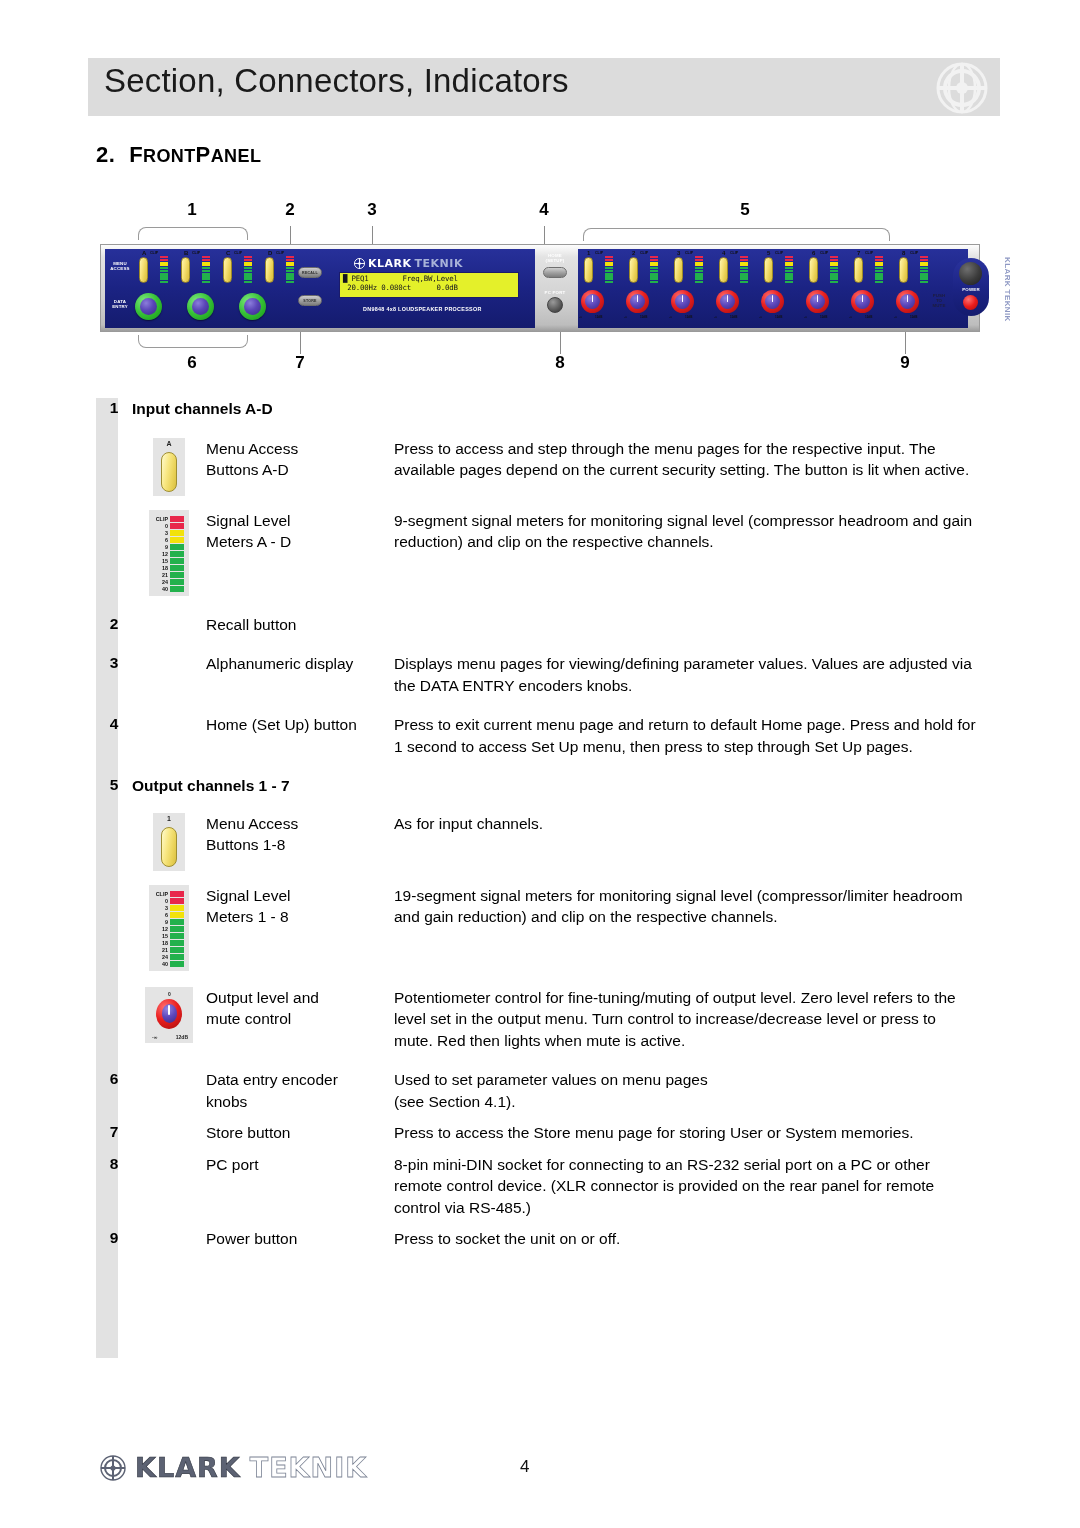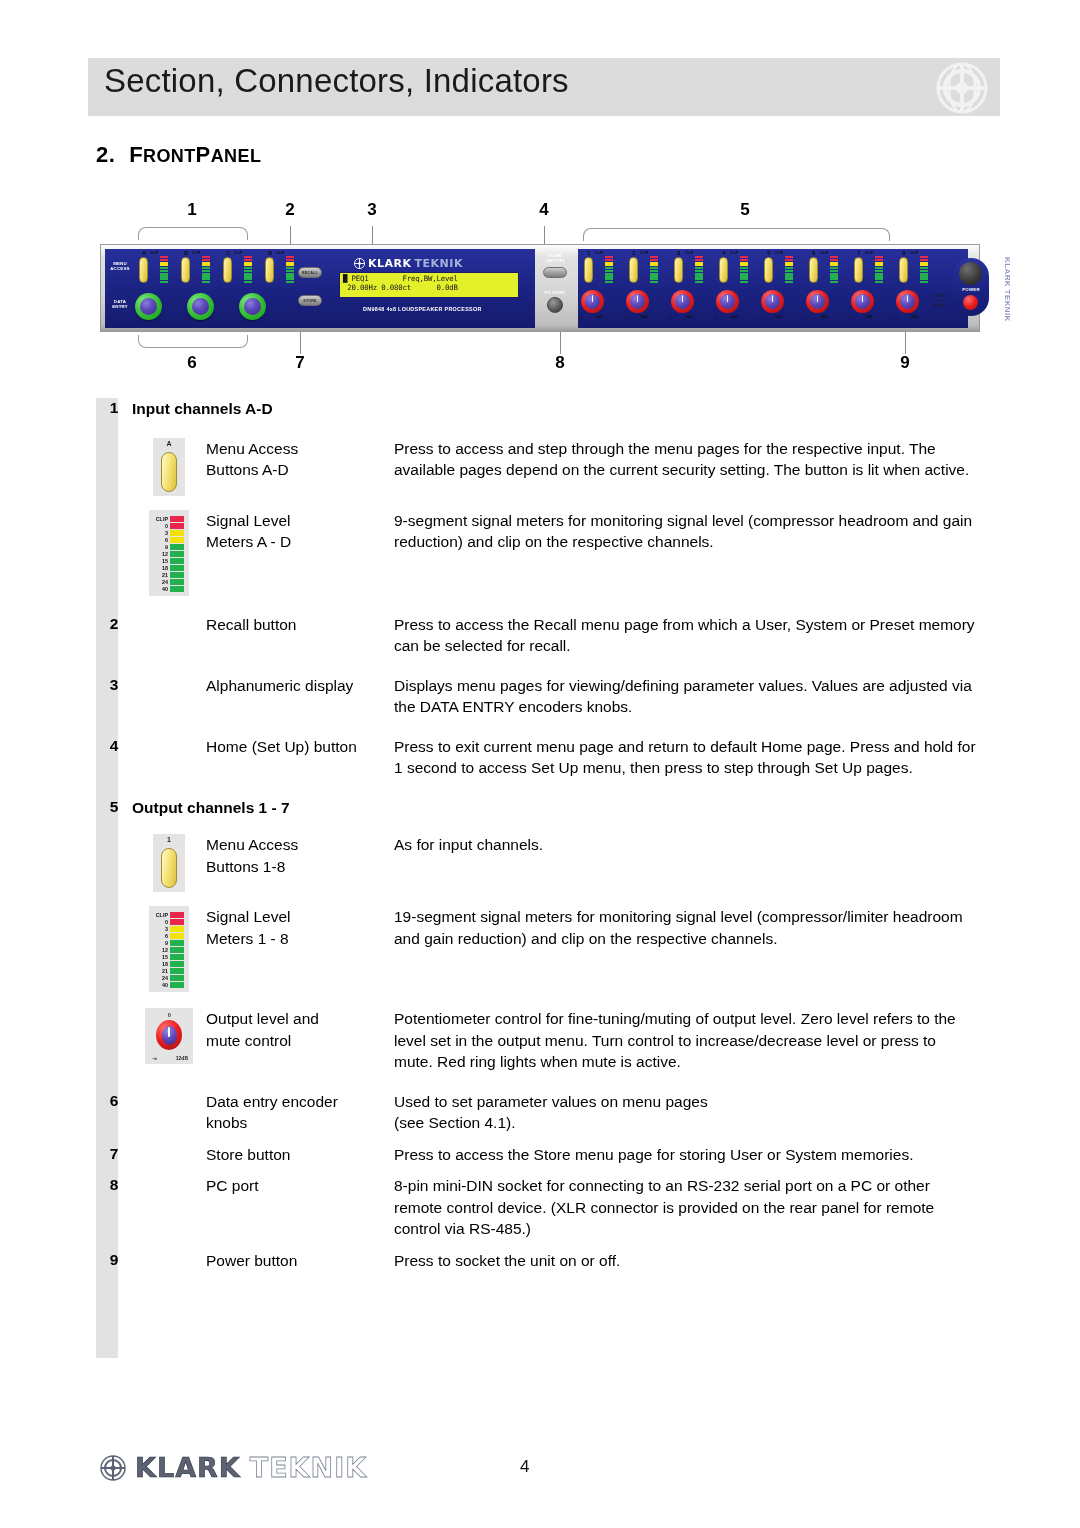--- a/index.html
+++ b/index.html
@@ -899,21 +899,20 @@
     </div>
     <div class="col-label" style="white-space:pre-line;">Signal Level
 Meters A - D</div>
     <div class="col-desc">9-segment signal meters for monitoring signal level (compressor headroom and gain reduction) and clip on the respective channels.</div>
   </div>
 
   <div class="row" style="margin-bottom:18px;">
     <div class="col-num">2</div>
     <div class="col-icon"></div>
     <div class="col-label bold">Recall button</div>
-    <div class="col-desc">Press to access the Recall menu page from which a User, System or Preset memory can be selected for recall.</div>
   </div>
 
   <div class="row" style="margin-bottom:18px;">
     <div class="col-num">3</div>
     <div class="col-icon"></div>
     <div class="col-label bold">Alphanumeric display</div>
     <div class="col-desc">Displays menu pages for viewing/defining parameter values. Values are adjusted via the DATA ENTRY encoders knobs.</div>
   </div>
 
   <div class="row" style="margin-bottom:18px;">
@@ -973,21 +972,21 @@
         <div class="top-tick">0</div>
         <div class="ring">
             <div class="cap"></div>
           </div>
         <div class="lo">-∞</div>
         <div class="hi">12dB</div>
       </div>
     </div>
     <div class="col-label" style="white-space:pre-line;">Output level and
 mute control</div>
-    <div class="col-desc">Potentiometer control for fine-tuning/muting of output level. Zero level refers to the level set in the output menu. Turn control to increase/decrease level or press to mute. Red ring lights when mute is active.</div>
+    <div class="col-desc">Potentiometer control for fine-tuning/muting of output level. Zero level refers to the level set in the output menu. Turn control to increase/decrease level or press to mute. Red then lights when mute is active.</div>
   </div>
 
   <div class="row" style="margin-bottom:10px;">
     <div class="col-num">6</div>
     <div class="col-icon"></div>
     <div class="col-label bold" style="white-space:pre-line;">Data entry encoder
 knobs</div>
     <div class="col-desc" style="white-space:pre-line;">Used to set parameter values on menu pages
 (see Section 4.1).</div>
   </div>

